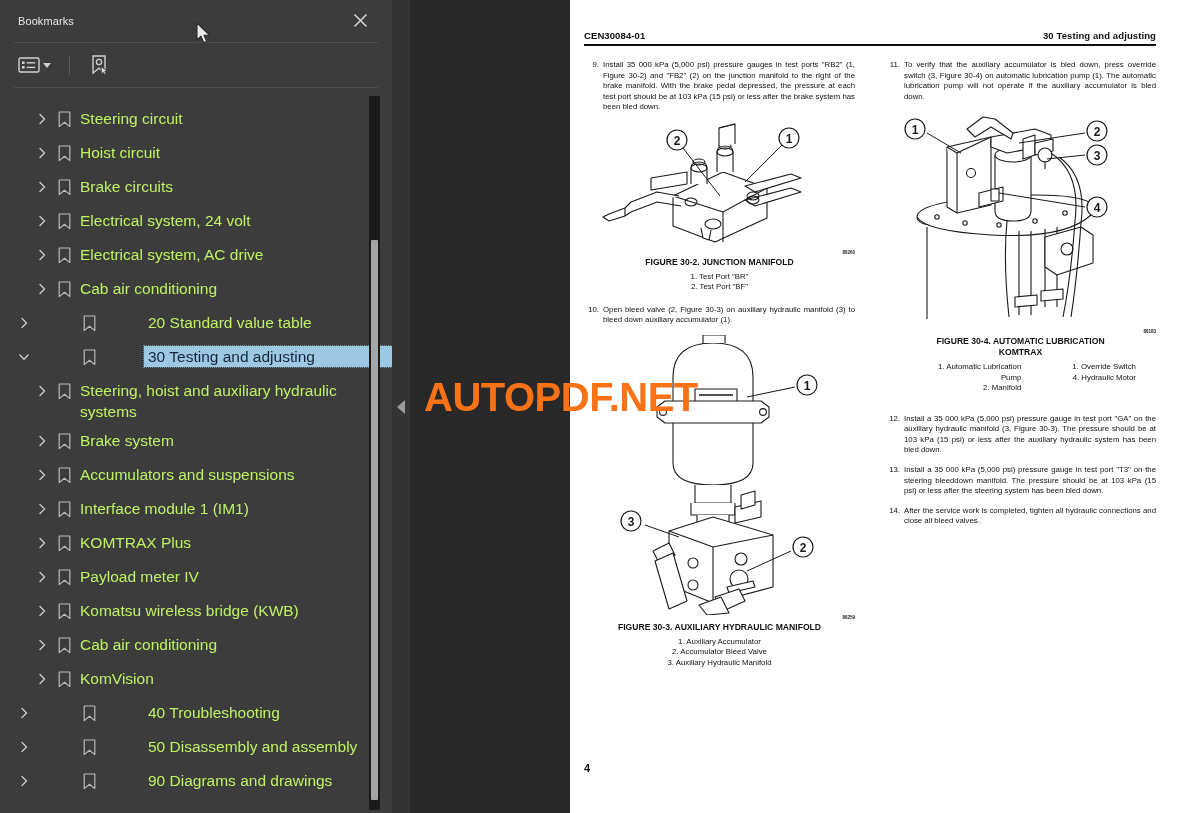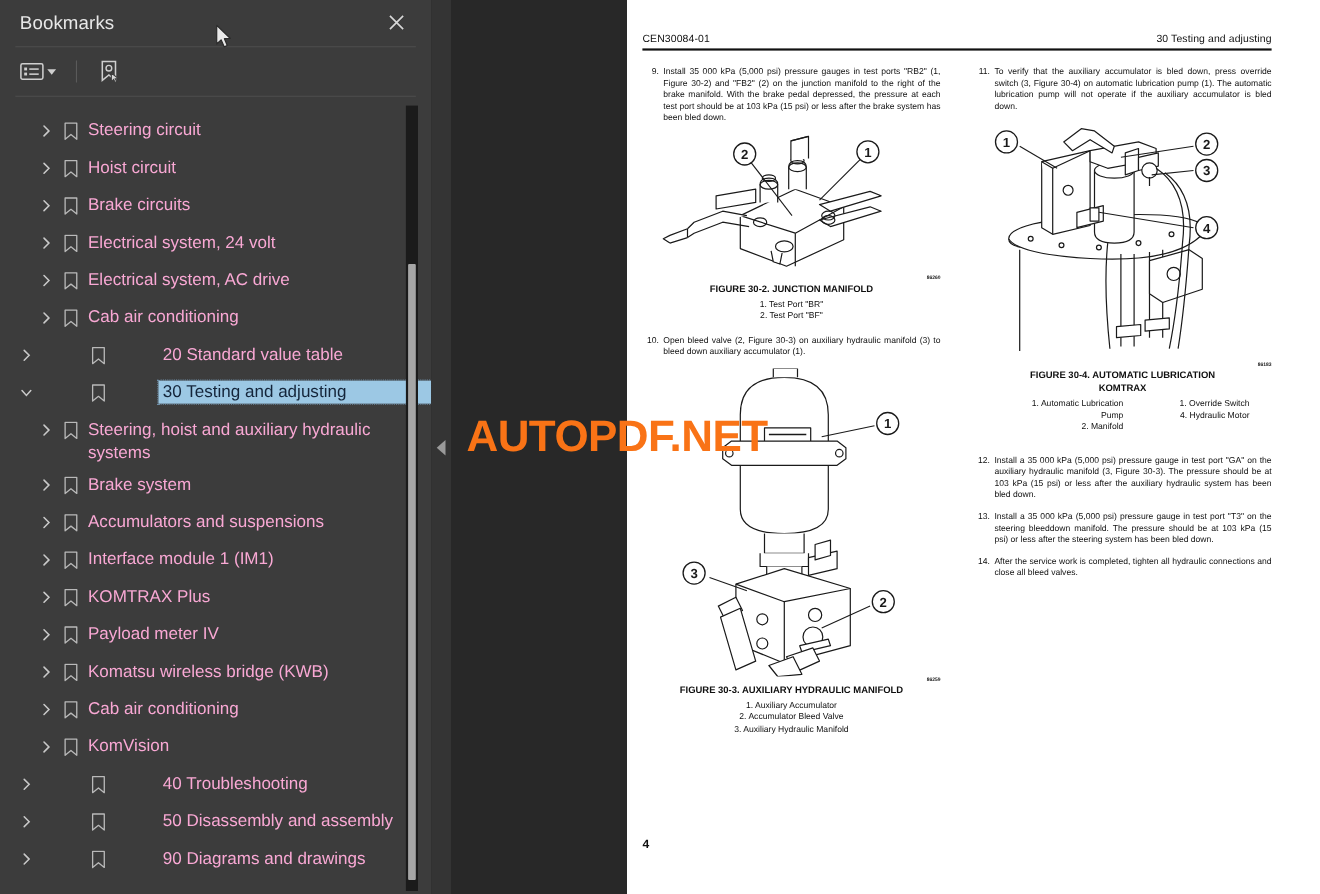--- a/index.html
+++ b/index.html
@@ -16,21 +16,21 @@
     position: absolute; left: 0; top: 0;
     width: 392px; height: 813px;
     background: #3c3c3c;
     color: #e6e6e6;
   }
   #sidebar-header {
     position: relative; height: 42px;
     display: flex; align-items: center;
     padding: 0 14px 0 18px;
   }
-  #sidebar-title { font-size: 17px; color: #e8e8e8; letter-spacing: .1px; }
+  #sidebar-title { font-size: 11px; color: #e8e8e8; letter-spacing: .1px; }
   #close-btn {
     position: absolute; right: 20px; top: 8px;
     width: 24px; height: 24px;
     display: flex; align-items: center; justify-content: center;
     color: #d8d8d8; font-size: 19px; line-height: 1; cursor: pointer;
   }
   .hrule { height: 1px; background: #4e4e4e; margin: 0 14px; }
   #sidebar-toolbar {
     height: 44px; display: flex; align-items: center;
     padding-left: 18px; gap: 10px;
@@ -63,21 +63,21 @@
   .node.lvl1 { padding-left: 14px; gap: 43px; }
   .node.lvl2 { padding-left: 32px; }
   .twisty {
     flex: 0 0 auto; width: 20px; height: 22px;
     display: flex; align-items: center; justify-content: center;
     color: #c9c9c9;
   }
   .bm-ico { flex: 0 0 auto; width: 24px; height: 22px;
     display: flex; align-items: center; justify-content: center; }
   .node-label {
-    font-size: 15.5px; color: #f9a8d4; line-height: 21px;
+    font-size: 15.5px; color: #bef264; line-height: 21px;
     padding-left: 4px; padding-right: 26px;
   }
   .node.selected .node-label {
     background: #9cc8e4; color: #14253a;
     outline: 1px dotted #6f8ea6;
     padding-left: 4px;
     flex: 1 1 auto;
   }
 
   
@@ -108,21 +108,21 @@
 
   
   #page {
     position: absolute; left: 160px; top: 0;
     width: 630px; height: 813px; background: #ffffff;
     color: #101010;
   }
   #page-inner { position: absolute; left: 14px; top: 30px; width: 572px; }
   #doc-head {
     display: flex; justify-content: space-between; align-items: flex-end;
-    font-size: 9.5px; font-weight: normal; letter-spacing: .1px;
+    font-size: 9.5px; font-weight: bold; letter-spacing: .1px;
   }
   #doc-head-rule { border-top: 2px solid #111; margin-top: 3px; }
   #cols { display: flex; gap: 30px; margin-top: 14px; }
   .col { width: 271px; }
 
   .step { display: flex; gap: 4px; margin-bottom: 9px; }
   .step-num { flex: 0 0 auto; width: 15px; text-align: right; font-size: 7.8px; line-height: 10.6px; }
   .step-body { flex: 1 1 auto; font-size: 7.8px; line-height: 10.6px; text-align: justify; }
 
   .figcap { text-align: center; font-size: 8.6px; font-weight: bold; margin-top: 4px; line-height: 11px; }

